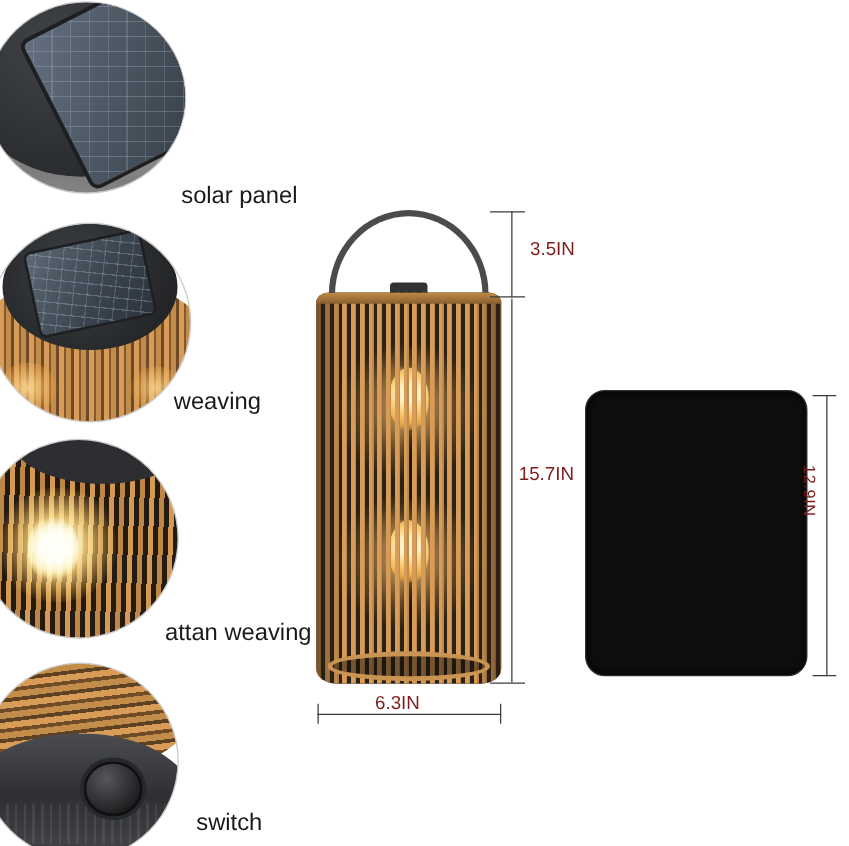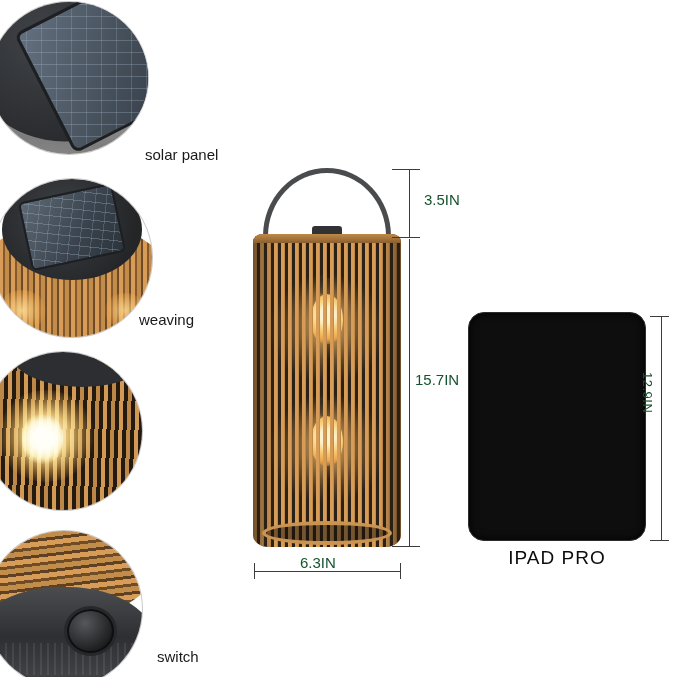--- a/index.html
+++ b/index.html
@@ -3,21 +3,21 @@
 <meta charset="utf-8">
 <style>
   * { margin:0; padding:0; box-sizing:border-box; }
   html,body { background:#fff; }
   body { font-family:"Liberation Sans", sans-serif; }
   .canvas { position:relative; width:679px; height:677px; background:#fff; overflow:hidden; }
 
   
   .circle { position:absolute; border-radius:50%; overflow:hidden; background:#fff;
             box-shadow:0 0 0 1px #c9c9c9; }
-  .callout-label { position:absolute; font-size:15px; color:#1a1a1a; white-space:nowrap; }
+  .callout-label { position:absolute; font-size:19px; color:#1a1a1a; white-space:nowrap; }
 
   .c1 { left:-10px; top:2px;   width:158px; height:152px; }
   .c2 { left:-8px;  top:179px; width:160px; height:158px; }
   .c3 { left:-16px; top:352px; width:158px; height:158px; }
   .c4 { left:-14px; top:531px; width:156px; height:156px; }
 
   .l1 { left:145px; top:146px; }
   .l2 { left:139px; top:311px; }
   .l3 { left:132px; top:496px; }
   .l4 { left:157px; top:648px; }
@@ -106,21 +106,21 @@
   .shade { position:absolute; inset:0; border-radius:inherit;
            background:linear-gradient(90deg, rgba(43,28,14,.6), rgba(0,0,0,0) 14% 86%, rgba(43,28,14,.6)); }
   .toprim { position:absolute; left:0; top:0; width:100%; height:9px;
             background:linear-gradient(180deg,#c08a48,var(--rattanDark,#8a5f2e)); }
   .bottomrim { position:absolute; left:6%; bottom:2px; width:88%; height:24px; border-radius:50%;
                border:4px solid #c99352; background:rgba(20,14,8,.5); }
 
   
   .dim-v { position:absolute; width:1px; background:var(--dimension,#3c3c3c); }
   .dim-h { position:absolute; height:1px; background:var(--dimension,#3c3c3c); }
-  .dim-label { position:absolute; font-size:15px; color:#14532d; white-space:nowrap; }
+  .dim-label { position:absolute; font-size:15px; color:#7f1d1d; white-space:nowrap; }
 
   .dl-handle { left:409px; top:169px; height:69px; }
   .dt-1 { left:392px; top:169px; width:28px; }
   .dt-2 { left:392px; top:237px; width:28px; }
   .lab-handle { left:424px; top:191px; }
 
   .dl-body { left:409px; top:239px; height:307px; }
   .dt-3 { left:392px; top:546px; width:28px; }
   .lab-body { left:415px; top:371px; }
 
@@ -161,20 +161,21 @@
     <div class="c2-panel"></div>
   </div>
   <div class="callout-label l2">weaving</div>
 
   <div class="circle c3">
     <div class="c3-weave"></div>
     <div class="c3-lid"></div>
     <div class="c3-glow"></div>
     <div class="c3-bulb"></div>
   </div>
+  <div class="callout-label l3">attan weaving</div>
 
   <div class="circle c4">
     <div class="c4-weave"></div>
     <div class="c4-lid"></div>
     <div class="c4-ridges"></div>
     <div class="c4-button"></div>
   </div>
   <div class="callout-label l4">switch</div>
 
   <div class="handle"></div>
@@ -202,19 +203,18 @@
   <div class="dim-v dl-body"></div>
   <div class="dim-h dt-3"></div>
   <div class="dim-label lab-body">15.7IN</div>
 
   <div class="dim-h dl-width"></div>
   <div class="dim-v dt-4"></div>
   <div class="dim-v dt-5"></div>
   <div class="dim-label lab-width">6.3IN</div>
 
   <div class="ipad"></div>
-  <div class="ipad-label">IPAD PRO</div>
   <div class="dim-v dl-ipad"></div>
   <div class="dim-h dt-6"></div>
   <div class="dim-h dt-7"></div>
   <div class="dim-label lab-ipad">12.9IN</div>
 
 </div>
 
 </body></html>

